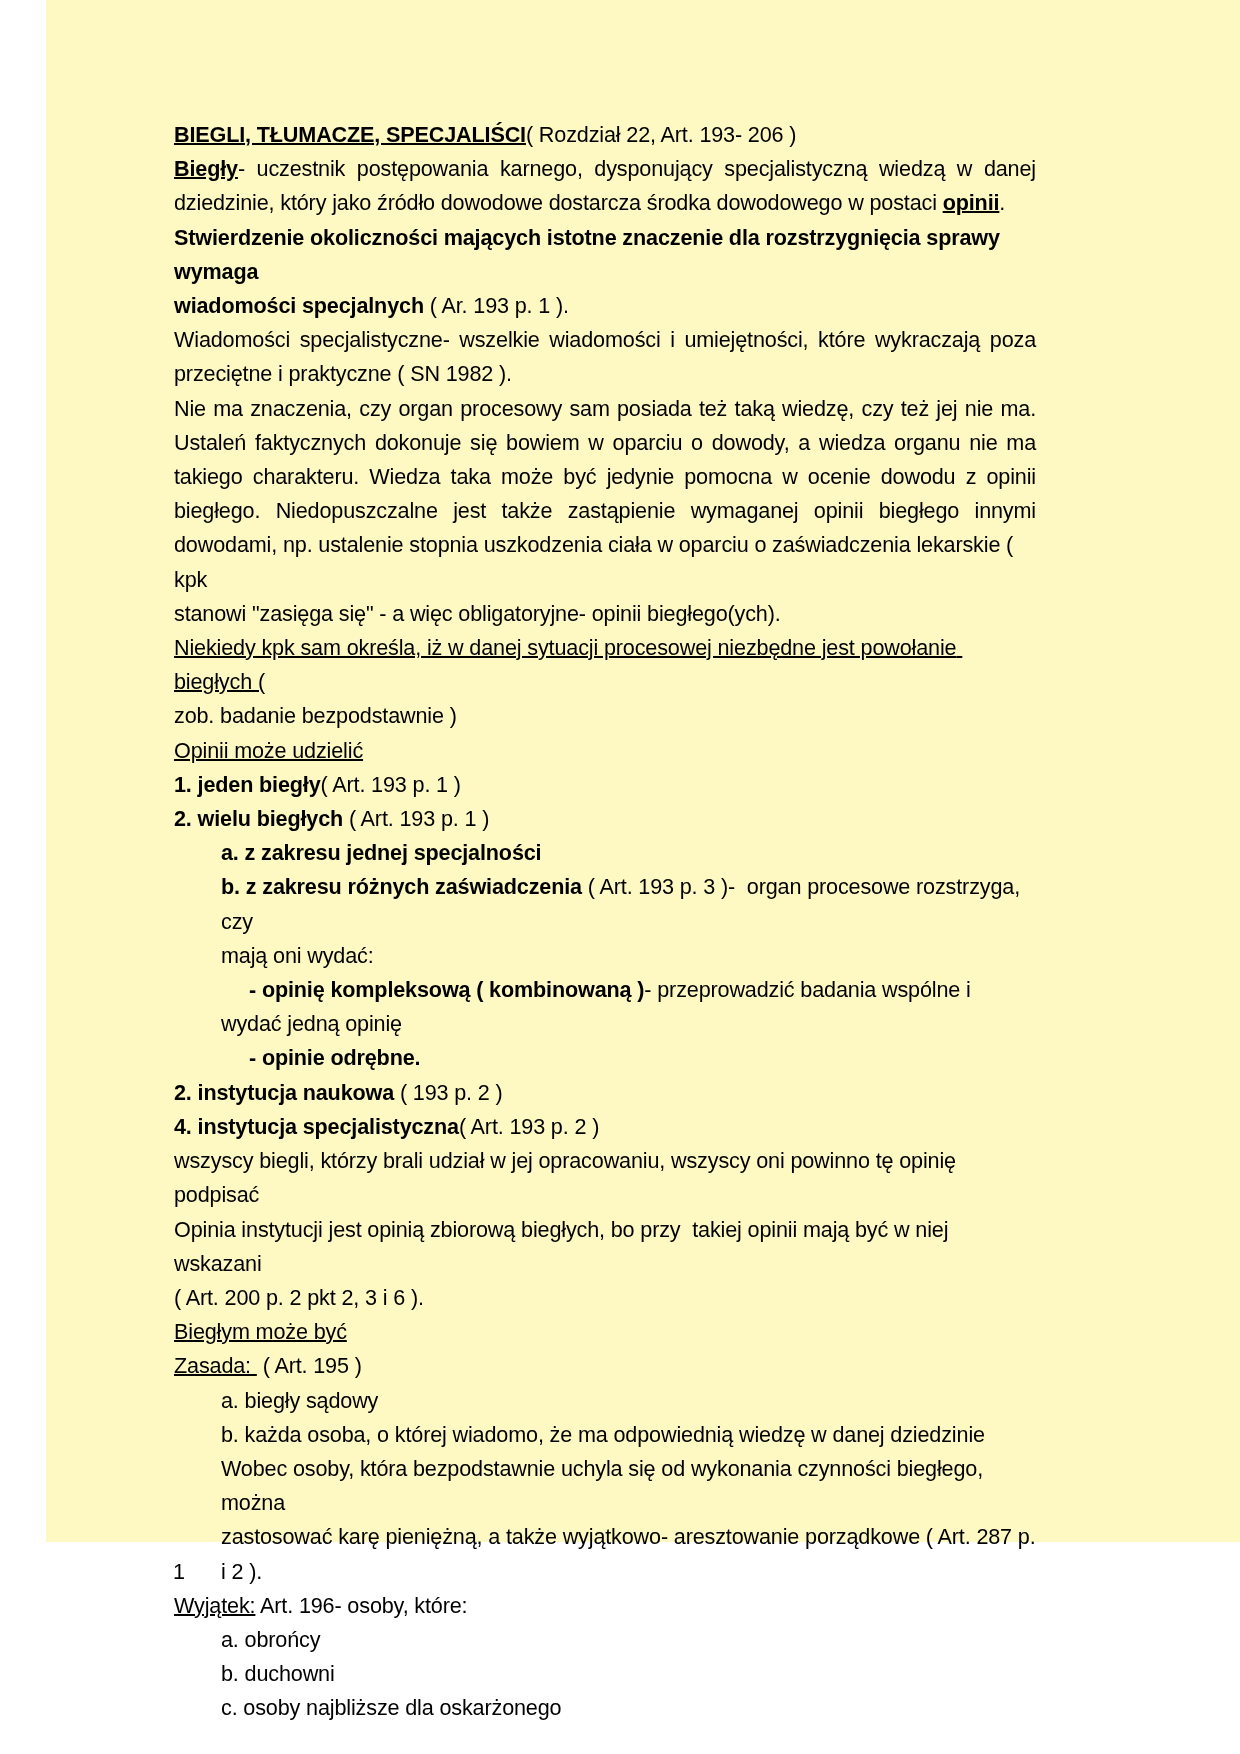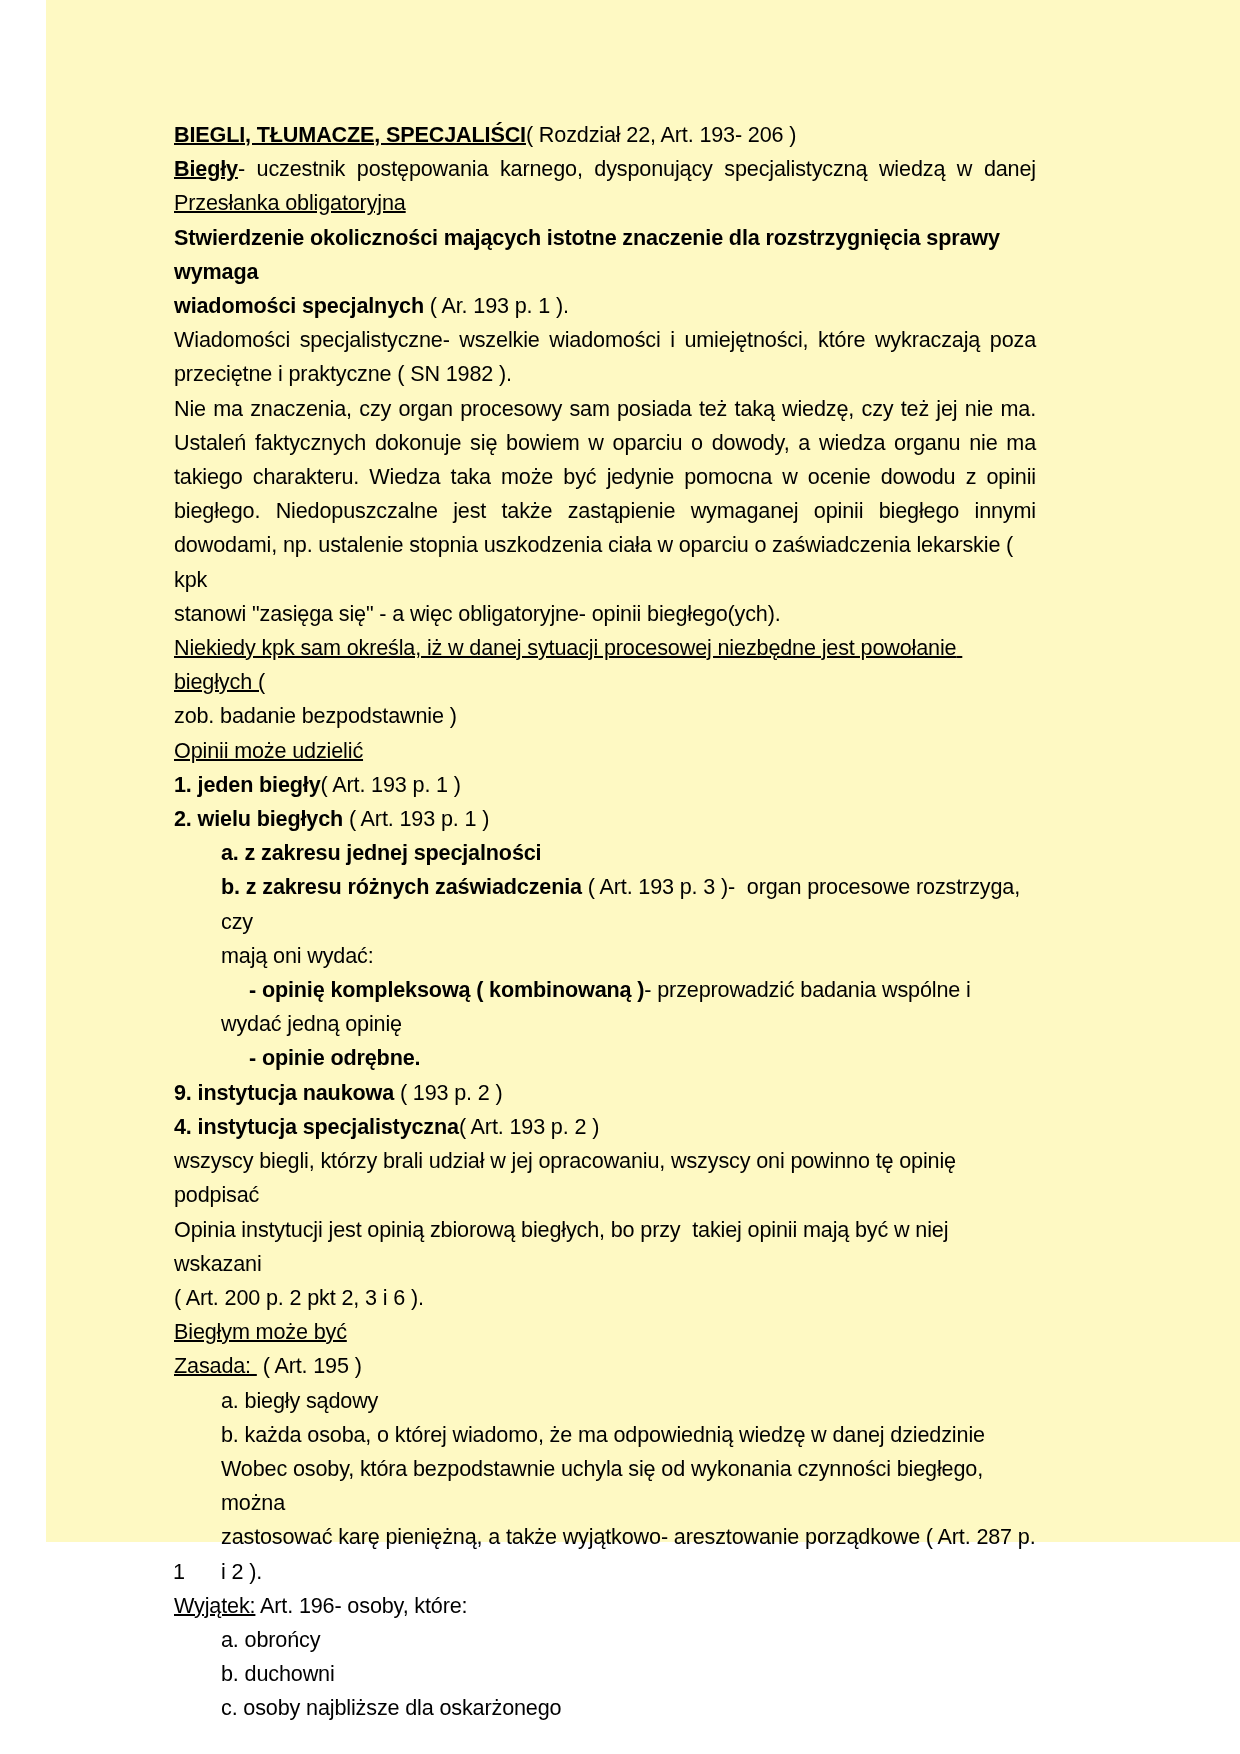--- a/index.html
+++ b/index.html
@@ -66,22 +66,22 @@
 </style>
 </head>
 <body>
 
 <div class="page">
   <div class="content">
 
     <div class="ln left"><b class="u">BIEGLI, TŁUMACZE, SPECJALIŚCI</b><span>( Rozdział 22, Art. 193- 206 )</span></div>
 
     <div class="ln just"><b class="u">Biegły</b><span>- uczestnik postępowania karnego, dysponujący specjalistyczną wiedzą w danej</span></div>
+    <div class="ln left"><span>dziedzinie, który jako źródło dowodowe dostarcza środka dowodowego w postaci </span><b class="u">opinii</b><span>.</span></div>
 
-    <div class="ln left"><span class="u">Przesłanka obligatoryjna</span></div>
     <div class="ln left"><b>Stwierdzenie okoliczności mających istotne znaczenie dla rozstrzygnięcia sprawy wymaga</b></div>
     <div class="ln left"><b>wiadomości specjalnych</b><span> ( Ar. 193 p. 1 ).</span></div>
 
     <div class="ln just"><span>Wiadomości specjalistyczne- wszelkie wiadomości i umiejętności, które wykraczają poza</span></div>
     <div class="ln left"><span>przeciętne i praktyczne ( SN 1982 ).</span></div>
 
     <div class="ln just"><span>Nie ma znaczenia, czy organ procesowy sam posiada też taką wiedzę, czy też jej nie ma.</span></div>
     <div class="ln just"><span>Ustaleń faktycznych dokonuje się bowiem w oparciu o dowody, a wiedza organu nie ma</span></div>
     <div class="ln just"><span>takiego charakteru. Wiedza taka może być jedynie pomocna w ocenie dowodu z opinii</span></div>
     <div class="ln just"><span>biegłego. Niedopuszczalne jest także zastąpienie wymaganej opinii biegłego innymi</span></div>
@@ -93,21 +93,21 @@
 
     <div class="ln left"><span class="u">Opinii może udzielić</span></div>
     <div class="ln left"><b>1. jeden biegły</b><span>( Art. 193 p. 1 )</span></div>
     <div class="ln left"><b>2. wielu biegłych</b><span> ( Art. 193 p. 1 )</span></div>
     <div class="ln left i1"><b>a. z zakresu jednej specjalności</b></div>
     <div class="ln left i1"><b>b. z zakresu różnych zaświadczenia</b><span> ( Art. 193 p. 3 )-  organ procesowe rozstrzyga, czy</span></div>
     <div class="ln left i1"><span>mają oni wydać:</span></div>
     <div class="ln left i3"><b>- opinię kompleksową ( kombinowaną )</b><span>- przeprowadzić badania wspólne i</span></div>
     <div class="ln left i1"><span>wydać jedną opinię</span></div>
     <div class="ln left i3"><b>- opinie odrębne.</b></div>
-    <div class="ln left"><b>9. instytucja naukowa</b><span> ( 193 p. 2 )</span></div>
+    <div class="ln left"><b>2. instytucja naukowa</b><span> ( 193 p. 2 )</span></div>
     <div class="ln left"><b>4. instytucja specjalistyczna</b><span>( Art. 193 p. 2 )</span></div>
 
     <div class="ln left"><span>wszyscy biegli, którzy brali udział w jej opracowaniu, wszyscy oni powinno tę opinię podpisać</span></div>
     <div class="ln left"><span>Opinia instytucji jest opinią zbiorową biegłych, bo przy  takiej opinii mają być w niej wskazani</span></div>
     <div class="ln left"><span>( Art. 200 p. 2 pkt 2, 3 i 6 ).</span></div>
 
     <div class="ln left"><span class="u">Biegłym może być</span></div>
     <div class="ln left"><span class="u">Zasada: </span><span> ( Art. 195 )</span></div>
     <div class="ln left i1"><span>a. biegły sądowy</span></div>
     <div class="ln left i1"><span>b. każda osoba, o której wiadomo, że ma odpowiednią wiedzę w danej dziedzinie</span></div>

